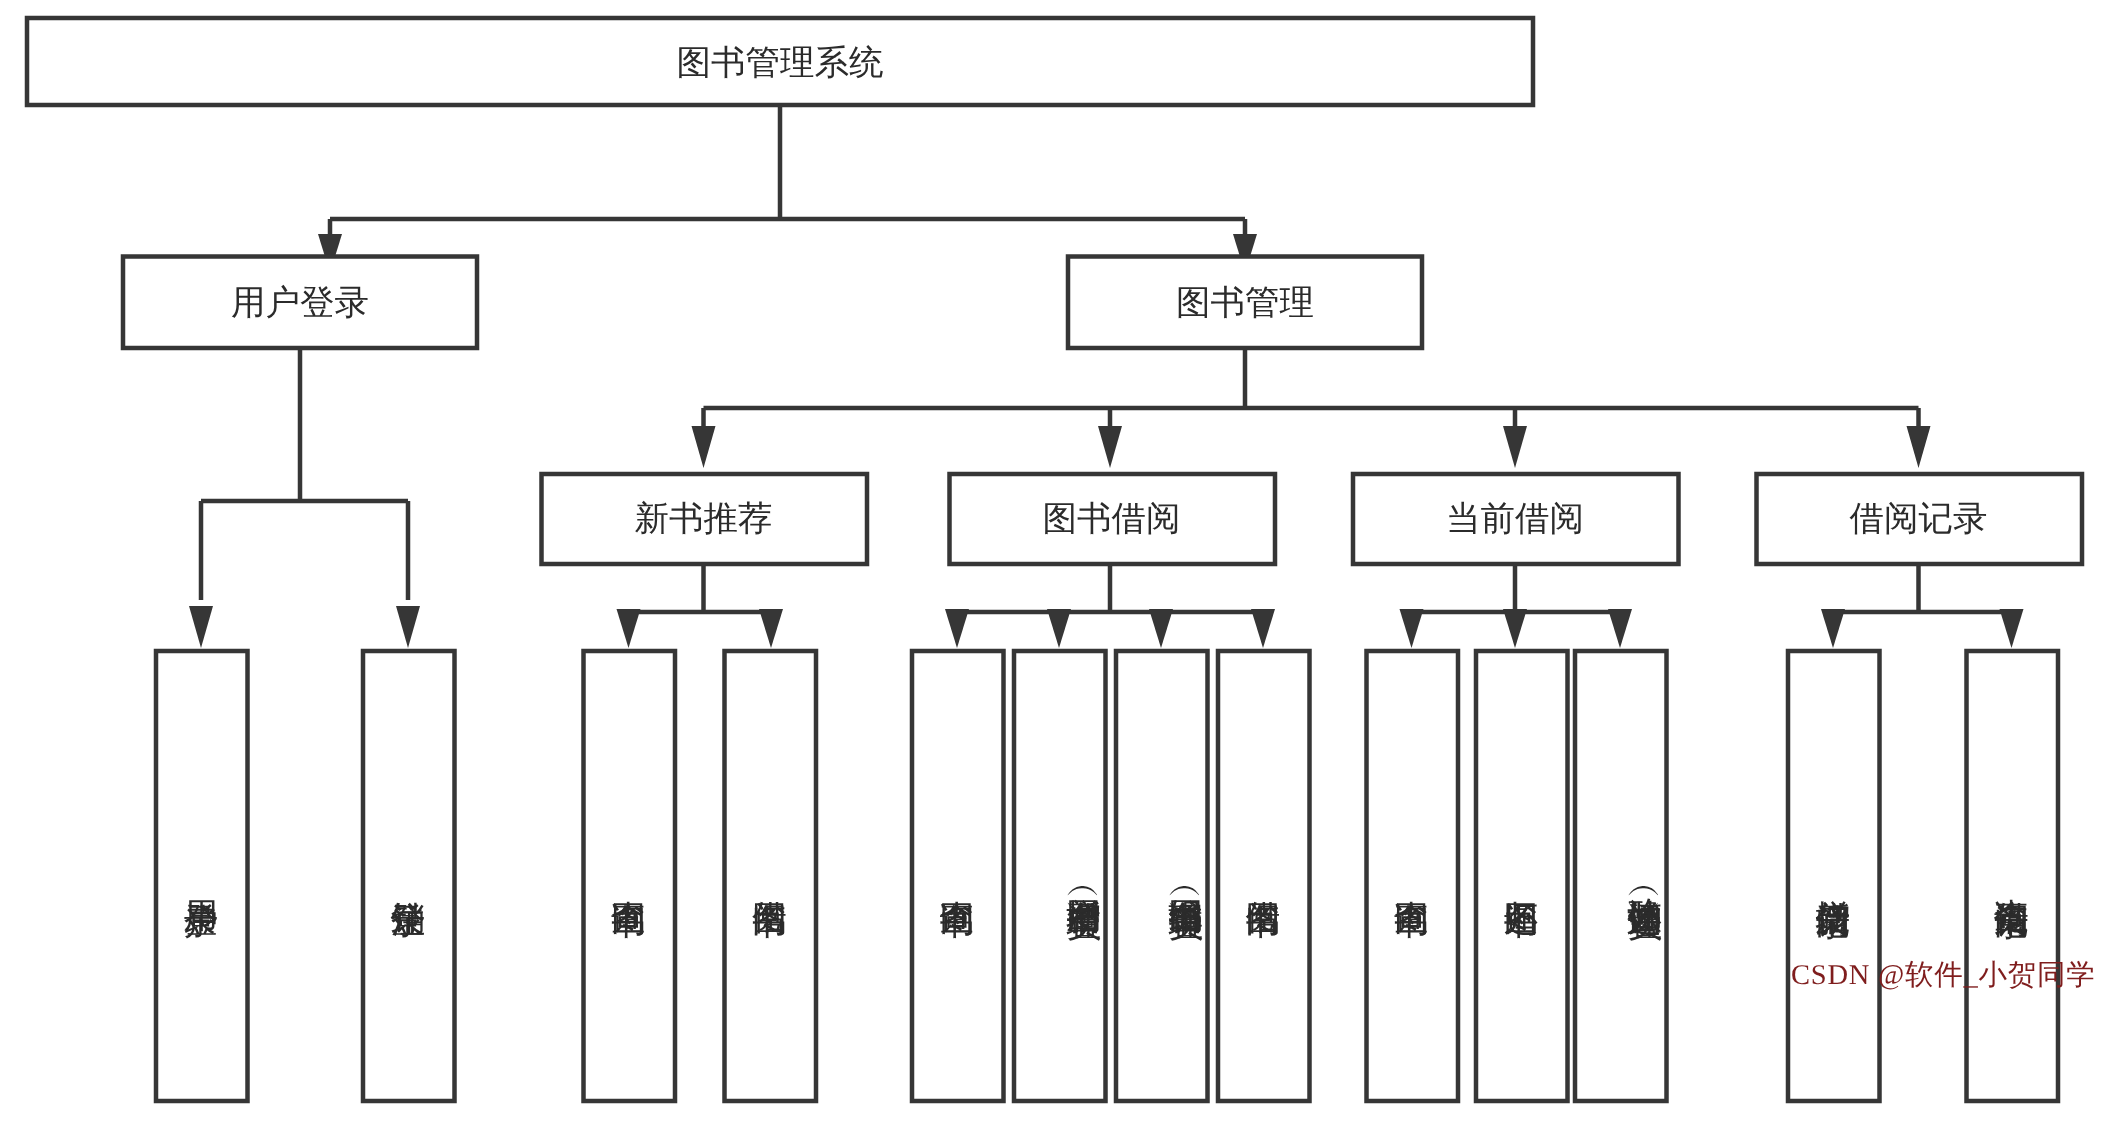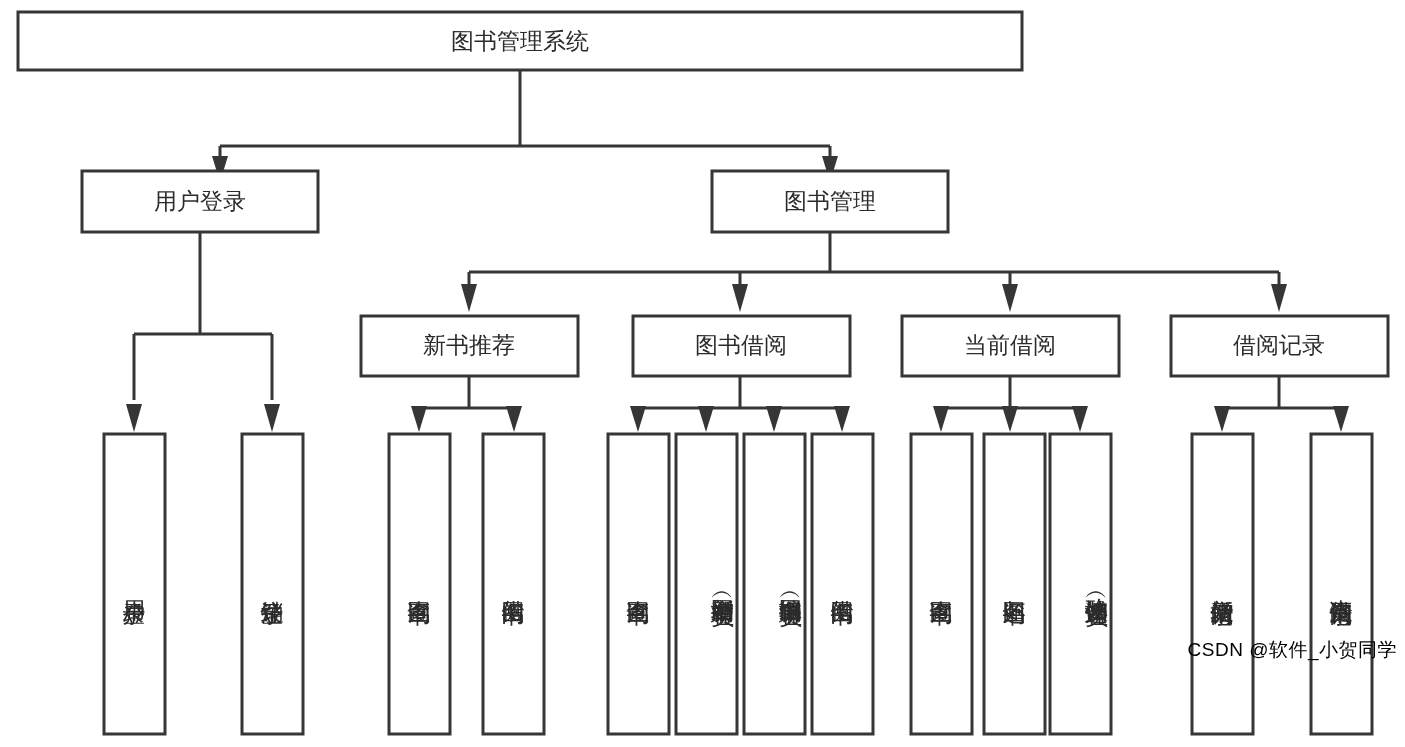--- a/index.html
+++ b/index.html
@@ -68,23 +68,23 @@
     text-orientation: upright;
     letter-spacing: 1px;
     white-space: nowrap;
     text-align: center;
     pointer-events: none;
   }
   .watermark {
     position: absolute;
     right: 8px;
     bottom: 4px;
-    font-family: Liberation Sans, sans-serif;
+    font-family: Liberation Serif, serif;
     font-size: 19px;
-    color: #000000;
+    color: #7f1d1d;
     letter-spacing: 0.5px;
     white-space: nowrap;
     user-select: none;
   }
 </style>
 </head>
 <body>
 
 <div id="diagram-root">
 

